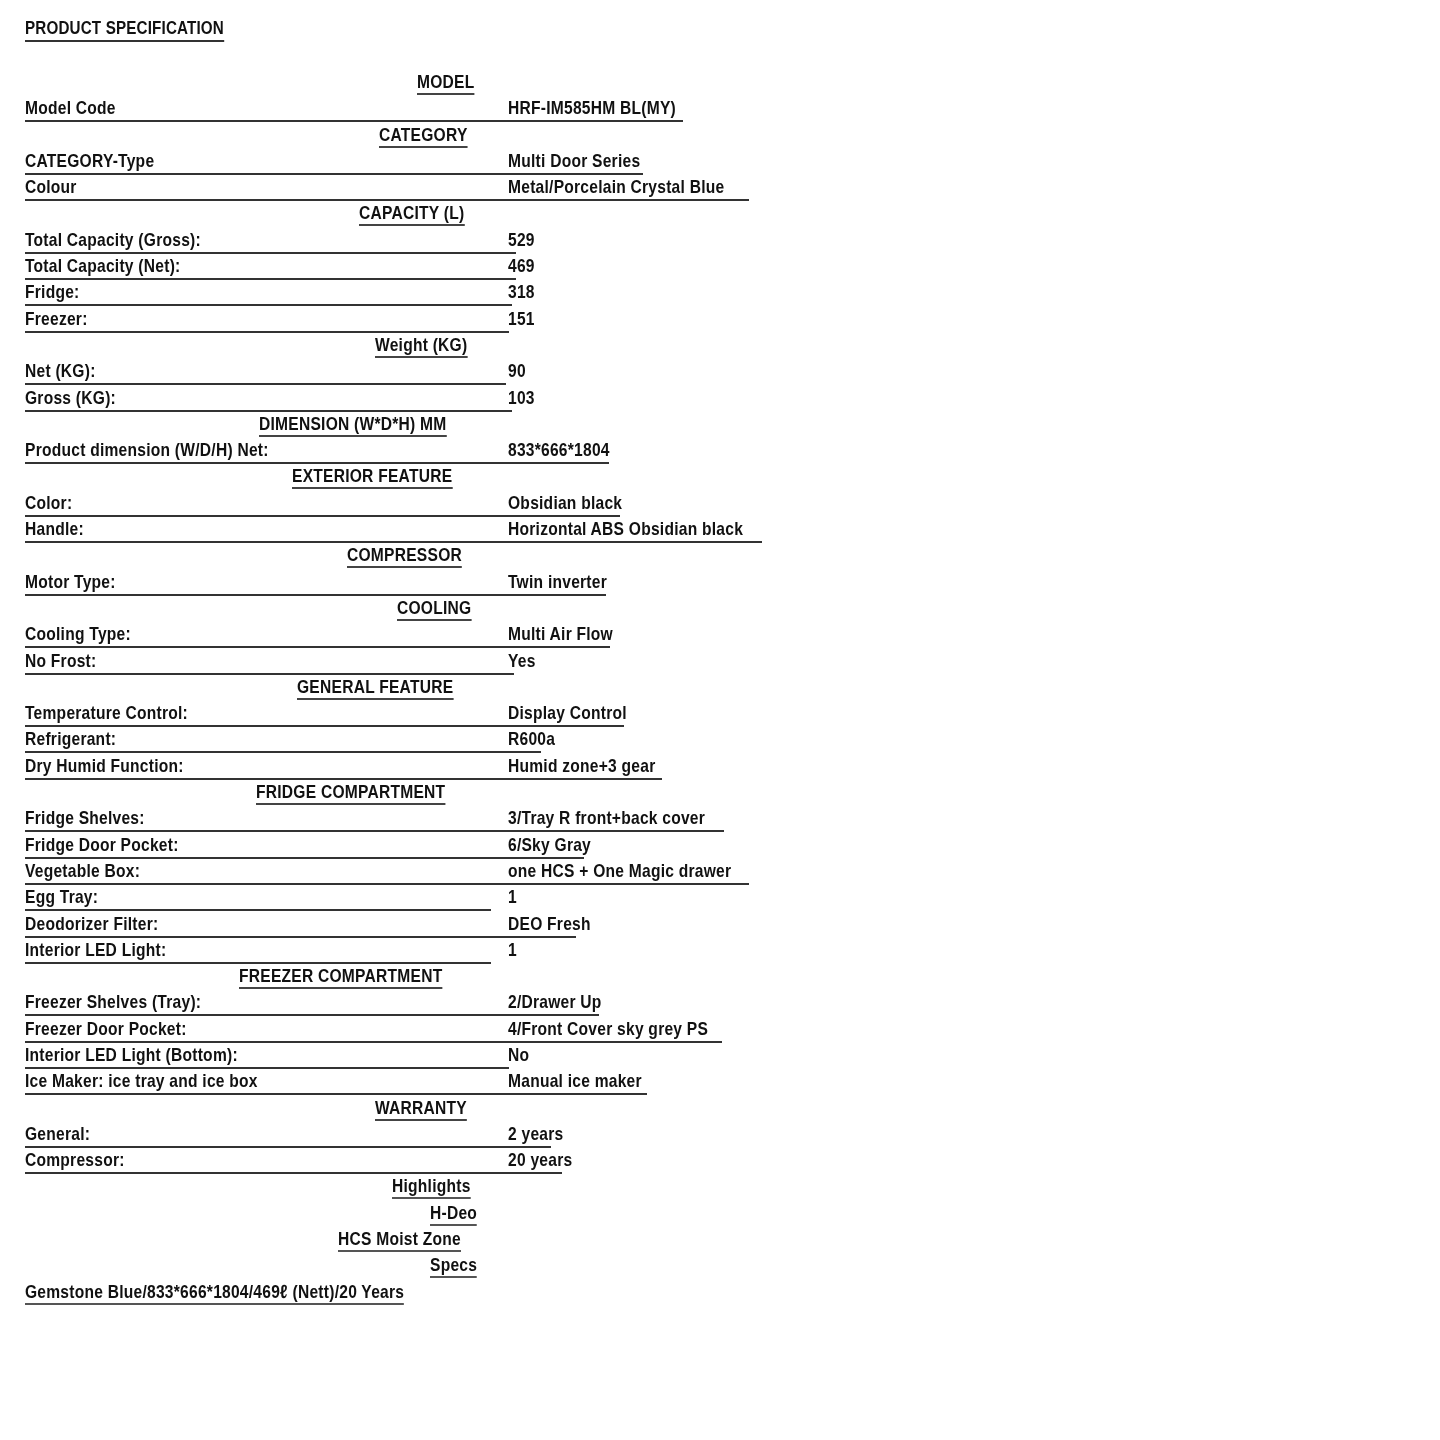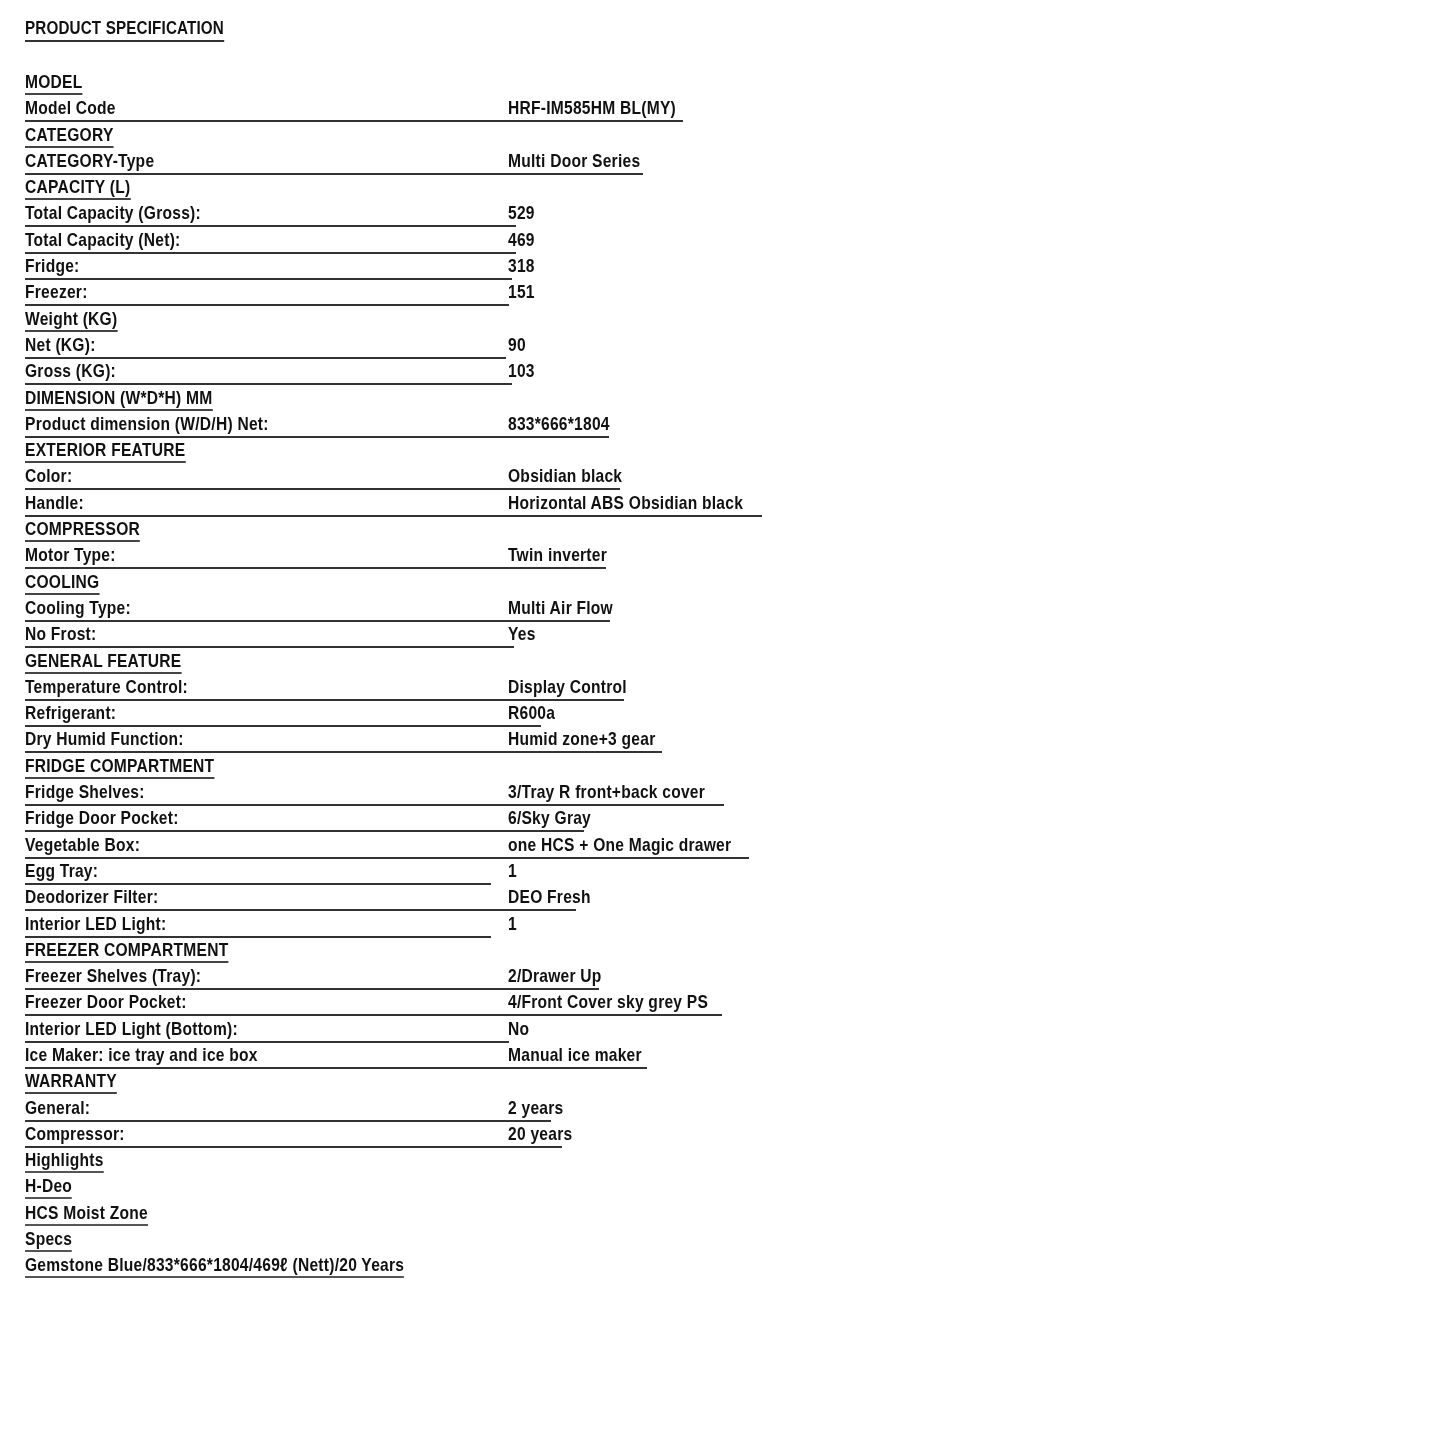--- a/index.html
+++ b/index.html
@@ -3,21 +3,21 @@
 <meta charset="utf-8">
 <style>
   html, body { margin: 0; padding: 0; background: #ffffff; }
   body { width: 1440px; height: 1440px; position: relative; overflow: hidden;
          font-family: "Liberation Sans", "DejaVu Sans", sans-serif; color: #111111; }
   .page { position: absolute; left: 25px; top: 0; width: 1400px; }
   .title { position: absolute; left: 0; top: 17px; font-weight: 700; font-size: 19px;
            transform-origin: left top; transform: scaleX(0.8); white-space: nowrap;
            border-bottom: 2px solid #333; line-height: 22px; padding-bottom: 1px; letter-spacing: 0.2px; }
   .rows { position: absolute; left: 0; top: 71px; }
-  .row { position: relative; height: 26.3px; white-space: nowrap; }
+  .row { position: relative; height: 26.3px; white-space: nowrap; text-align: right; }
   .txt { font-weight: 700; font-size: 19px; line-height: 22px; display: inline-block;
          transform-origin: left top; transform: scaleX(0.82); letter-spacing: 0.3px; }
   .section .txt { border-bottom: 2px solid #444; padding-bottom: 0px; }
   .kv { }
   .kv .k { position: absolute; left: 0; top: 0; }
   .kv .v { position: absolute; left: 483px; top: 0; }
   .kv .rule { position: absolute; left: 0; top: 23px; height: 2px; background: #333; }
   .plain .txt { border-bottom: 2px solid #555; }
 </style>
 </head>
@@ -30,20 +30,25 @@
       <div class="row kv">
         <span class="txt k">Model Code</span>
         <span class="txt v">HRF-IM585HM BL(MY)</span>
         <div class="rule" style="width: 658px;"></div>
       </div>
       <div class="row section"><span class="txt">CATEGORY</span></div>
       <div class="row kv">
         <span class="txt k">CATEGORY-Type</span>
         <span class="txt v">Multi Door Series</span>
         <div class="rule" style="width: 618px;"></div>
+      </div>
+      <div class="row kv">
+        <span class="txt k">Colour</span>
+        <span class="txt v">Metal/Porcelain Crystal Blue</span>
+        <div class="rule" style="width: 724px;"></div>
       </div>
       <div class="row section"><span class="txt">CAPACITY (L)</span></div>
       <div class="row kv">
         <span class="txt k">Total Capacity (Gross):</span>
         <span class="txt v">529</span>
         <div class="rule" style="width: 491px;"></div>
       </div>
       <div class="row kv">
         <span class="txt k">Total Capacity (Net):</span>
         <span class="txt v">469</span>

